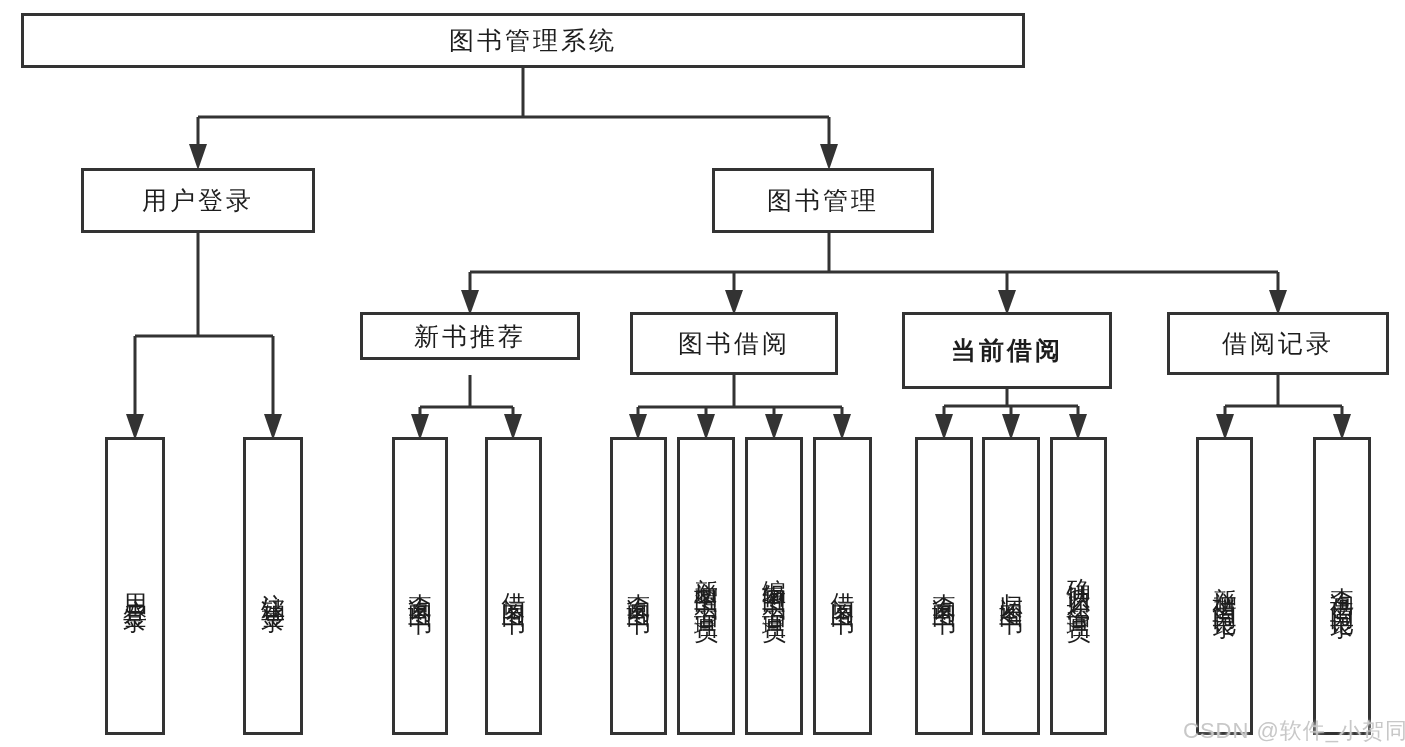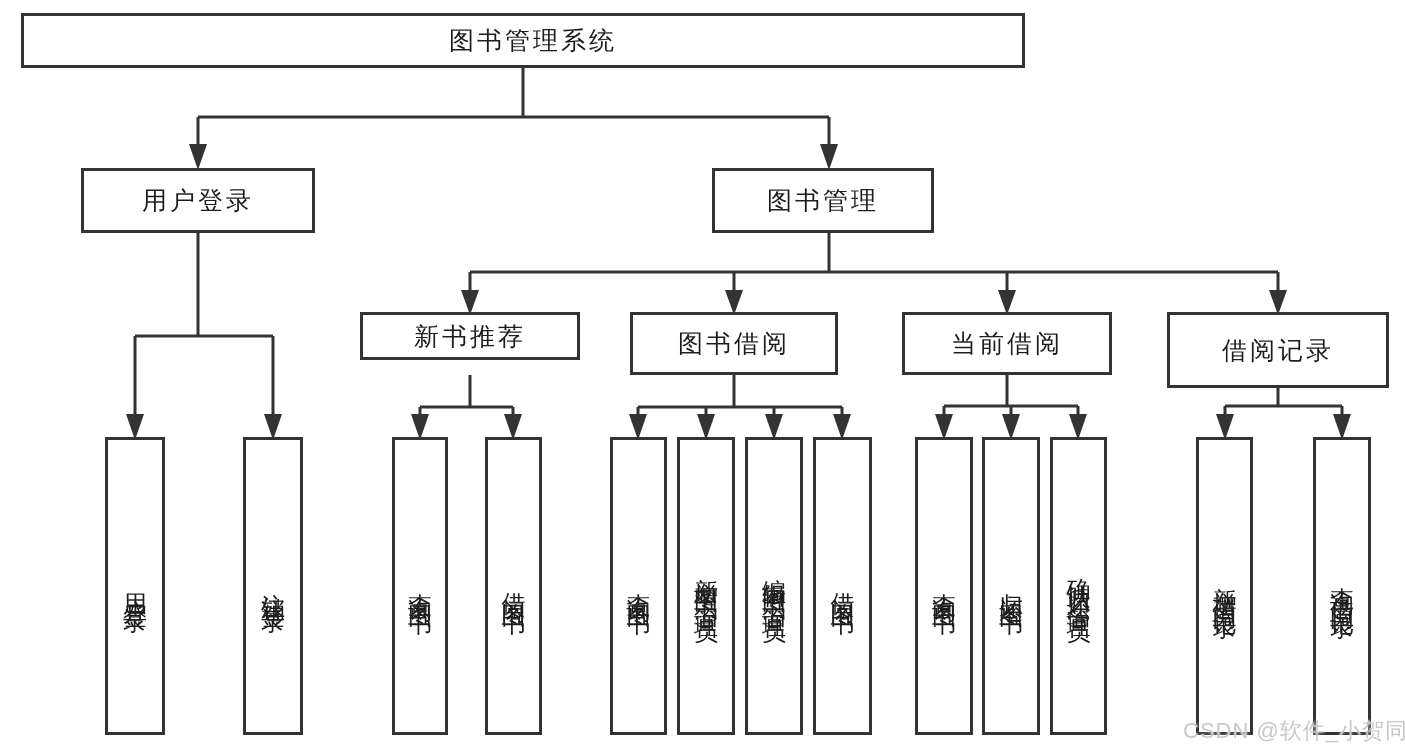--- a/index.html
+++ b/index.html
@@ -60,22 +60,22 @@
     </g>
   </svg>
 
   <div class="node hbox" style="left:21px;top:13px;width:1004px;height:55px;padding-left:20px;">图书管理系统</div>
 
   <div class="node hbox" style="left:81px;top:168px;width:234px;height:65px;">用户登录</div>
   <div class="node hbox" style="left:712px;top:168px;width:222px;height:65px;">图书管理</div>
 
   <div class="node hbox" style="left:360px;top:312px;width:220px;height:48px;">新书推荐</div>
   <div class="node hbox" style="left:630px;top:312px;width:208px;height:63px;text-align:right;">图书借阅</div>
-  <div class="node hbox" style="left:902px;top:312px;width:210px;height:63px;">当前借阅</div>
-  <div class="node hbox" style="left:1167px;top:312px;width:222px;height:76px;">借阅记录</div>
+  <div class="node hbox" style="left:902px;top:312px;width:210px;height:77px;font-weight:bold;">当前借阅</div>
+  <div class="node hbox" style="left:1167px;top:312px;width:222px;height:63px;">借阅记录</div>
 
   <div class="node leaf" style="left:105px;top:437px;width:60px;height:298px;">
     <span>用户登录</span>
   </div>
   <div class="node leaf" style="left:243px;top:437px;width:60px;height:298px;">
     <span>注销登录</span>
   </div>
 
   <div class="node leaf" style="left:392px;top:437px;width:56px;height:298px;">
     <span>查询图书</span>

